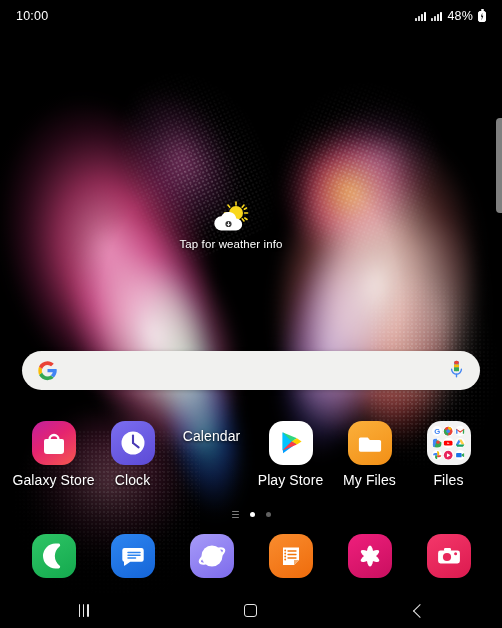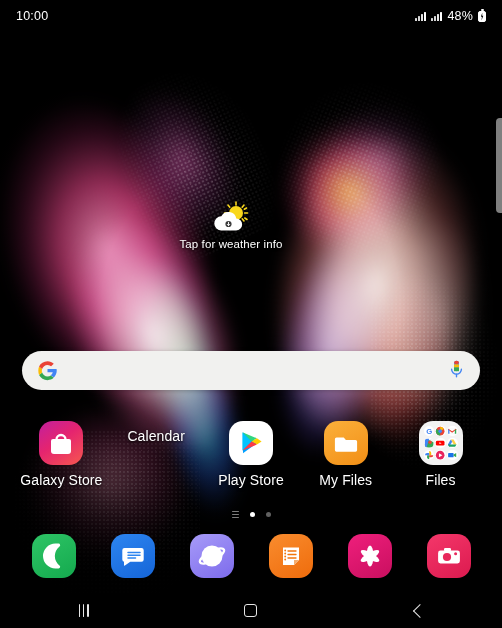--- a/index.html
+++ b/index.html
@@ -544,20 +544,30 @@
     <div class="app">
       <div class="app-icon squircle" style="background:linear-gradient(145deg,#c2209e 0%,#e5246f 45%,#f6584f 100%);">
         <svg viewBox="0 0 44 44" style="width:100%;height:100%;">
           <path d="M14 18 h16 a2 2 0 0 1 2 2 v10 a3 3 0 0 1 -3 3 h-14 a3 3 0 0 1 -3 -3 v-10 a2 2 0 0 1 2 -2 z" fill="#fff"></path>
           <path d="M17.5 18.5 a4.5 4.5 0 0 1 9 0" fill="none" stroke="#fff" stroke-width="2.3" stroke-linecap="round"></path>
         </svg>
       </div>
       <div class="app-label">Galaxy Store</div>
     </div>
 
+    <div class="app">
+      <div class="app-icon squircle" style="background:linear-gradient(150deg,#7b6ef0 0%,#5c4ad6 100%);">
+        <svg viewBox="0 0 44 44" style="width:100%;height:100%;">
+          <circle cx="22" cy="22" r="11.5" fill="#ffffff"></circle>
+          <line x1="22" y1="22" x2="22" y2="14.5" stroke="#4a3bb5" stroke-width="2.1" stroke-linecap="round"></line>
+          <line x1="22" y1="22" x2="27.6" y2="26.3" stroke="#4a3bb5" stroke-width="2.1" stroke-linecap="round"></line>
+        </svg>
+      </div>
+      <div class="app-label">Clock</div>
+    </div>
 
     <div class="app">
       <div class="app-label">Calendar</div>
     </div>
 
     <div class="app">
       <div class="app-icon squircle" style="background:#ffffff;">
         <svg viewBox="0 0 44 44" style="width:100%;height:100%;">
           <path d="M14 11.5 L28.2 21.9 L14 32.3 Z" fill="#00a0ff"></path>
           <path d="M14 11.5 L28.2 21.9 L14 32.3 Z" fill="none"></path>

